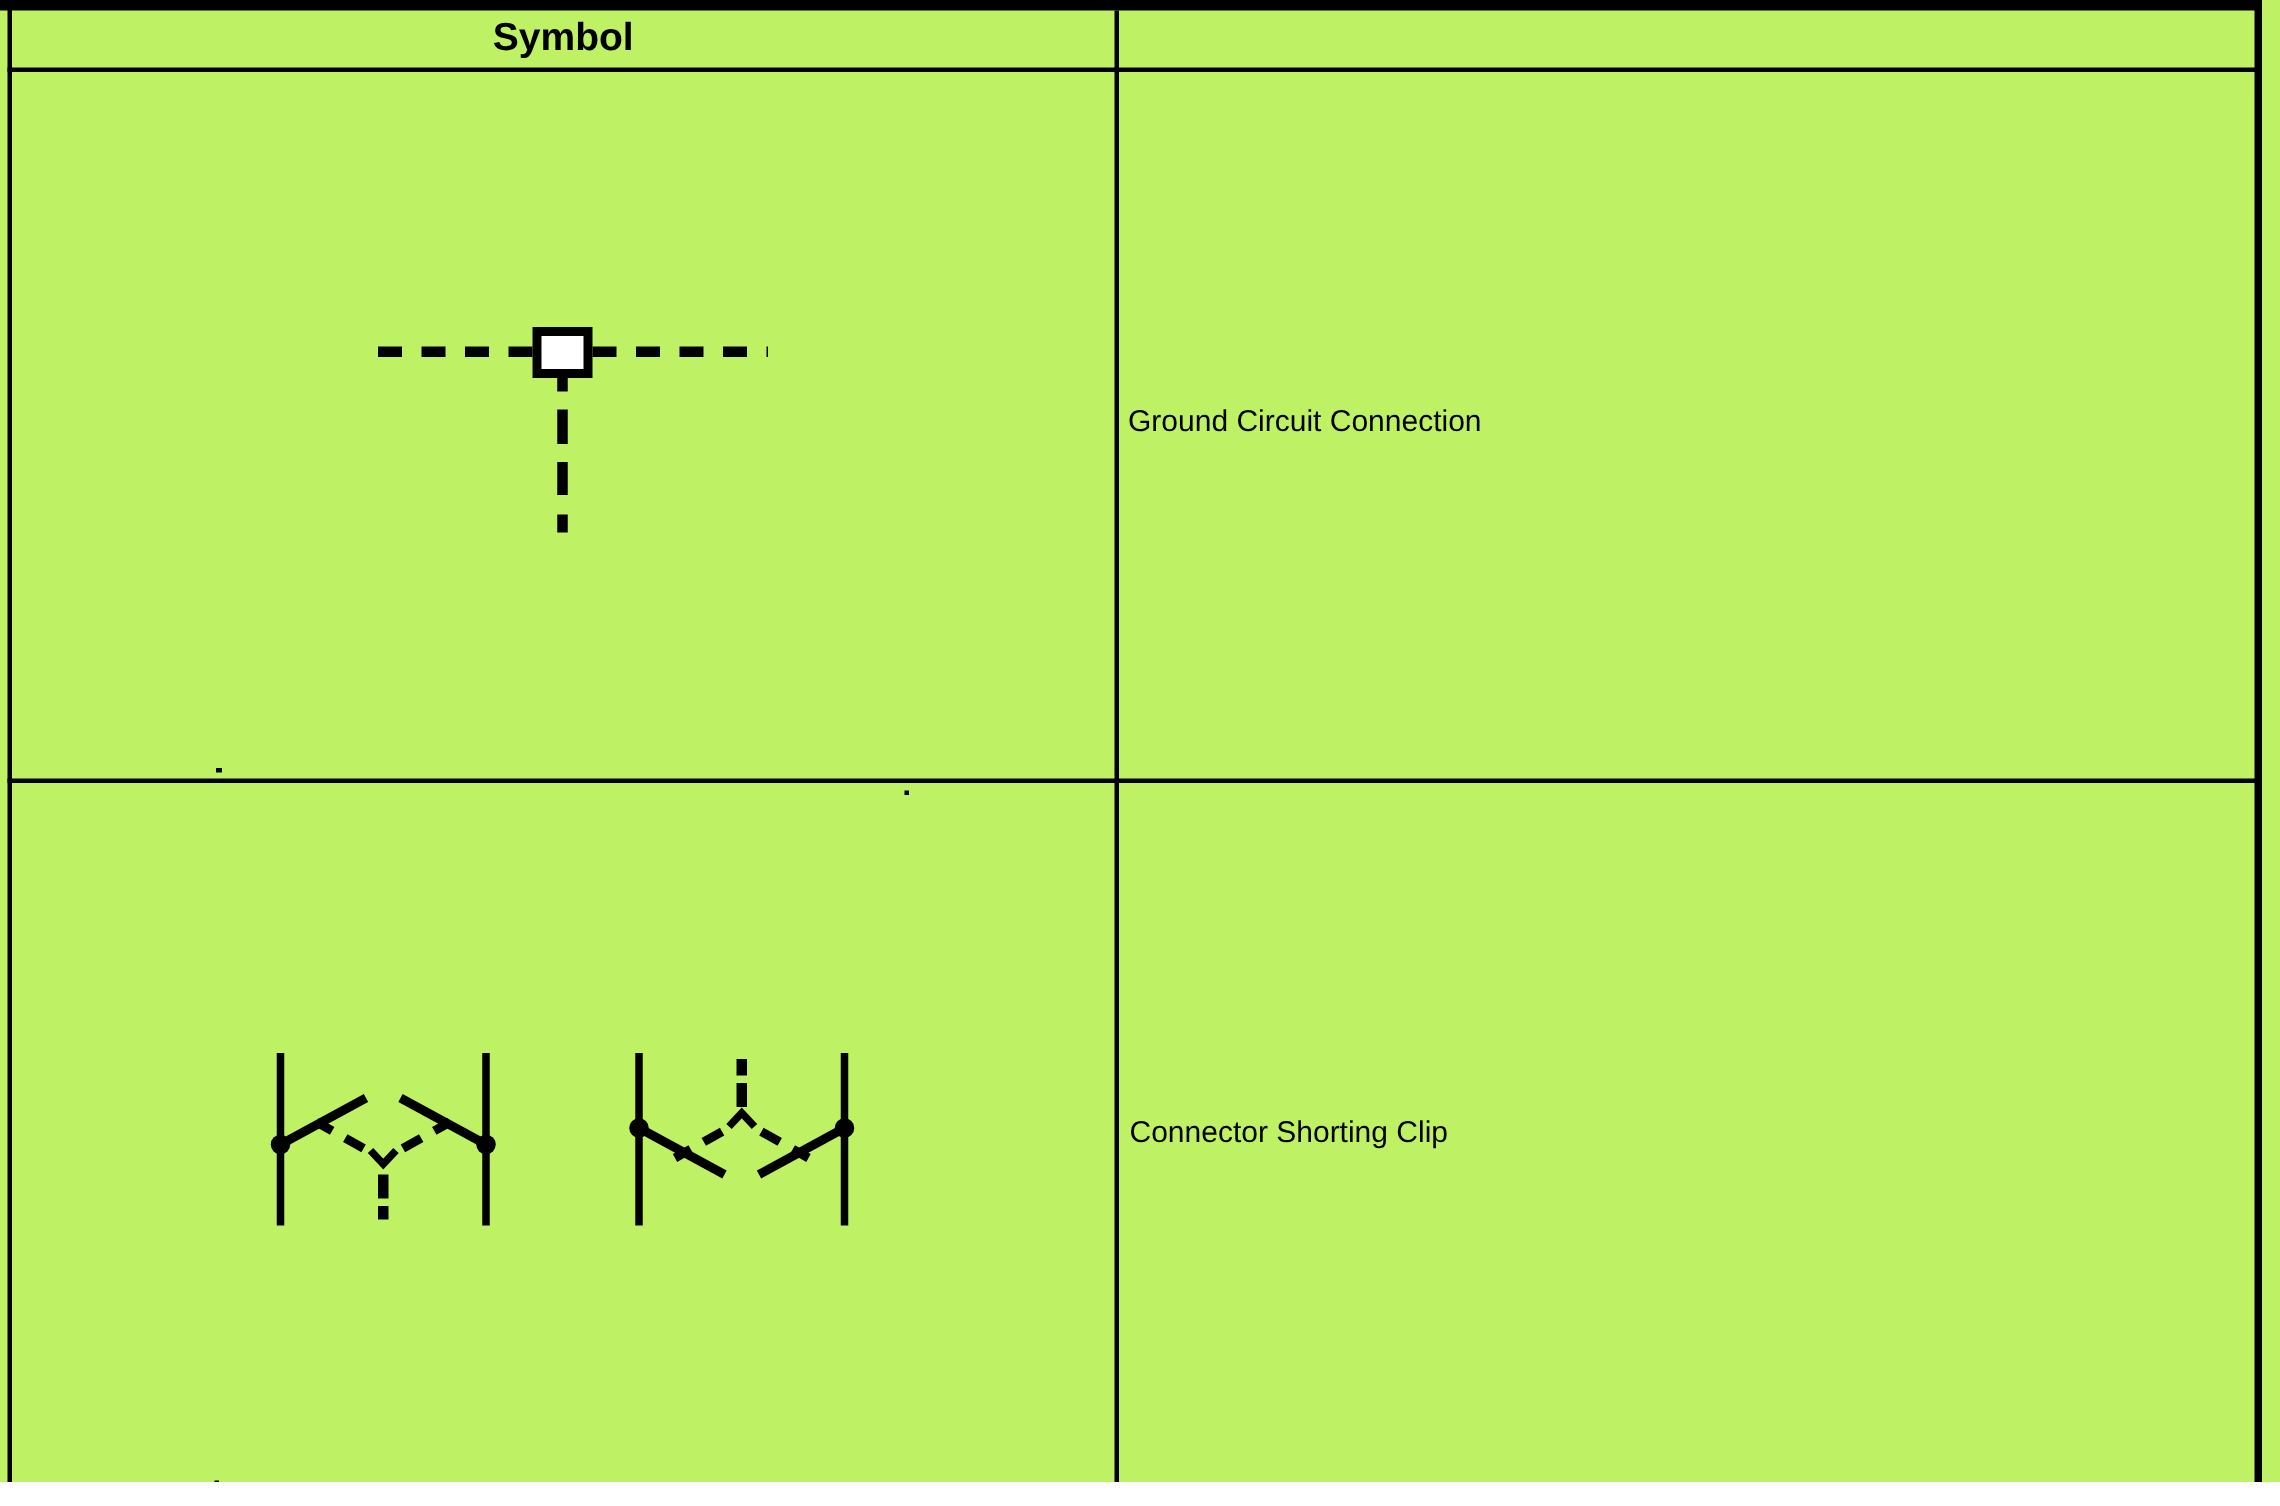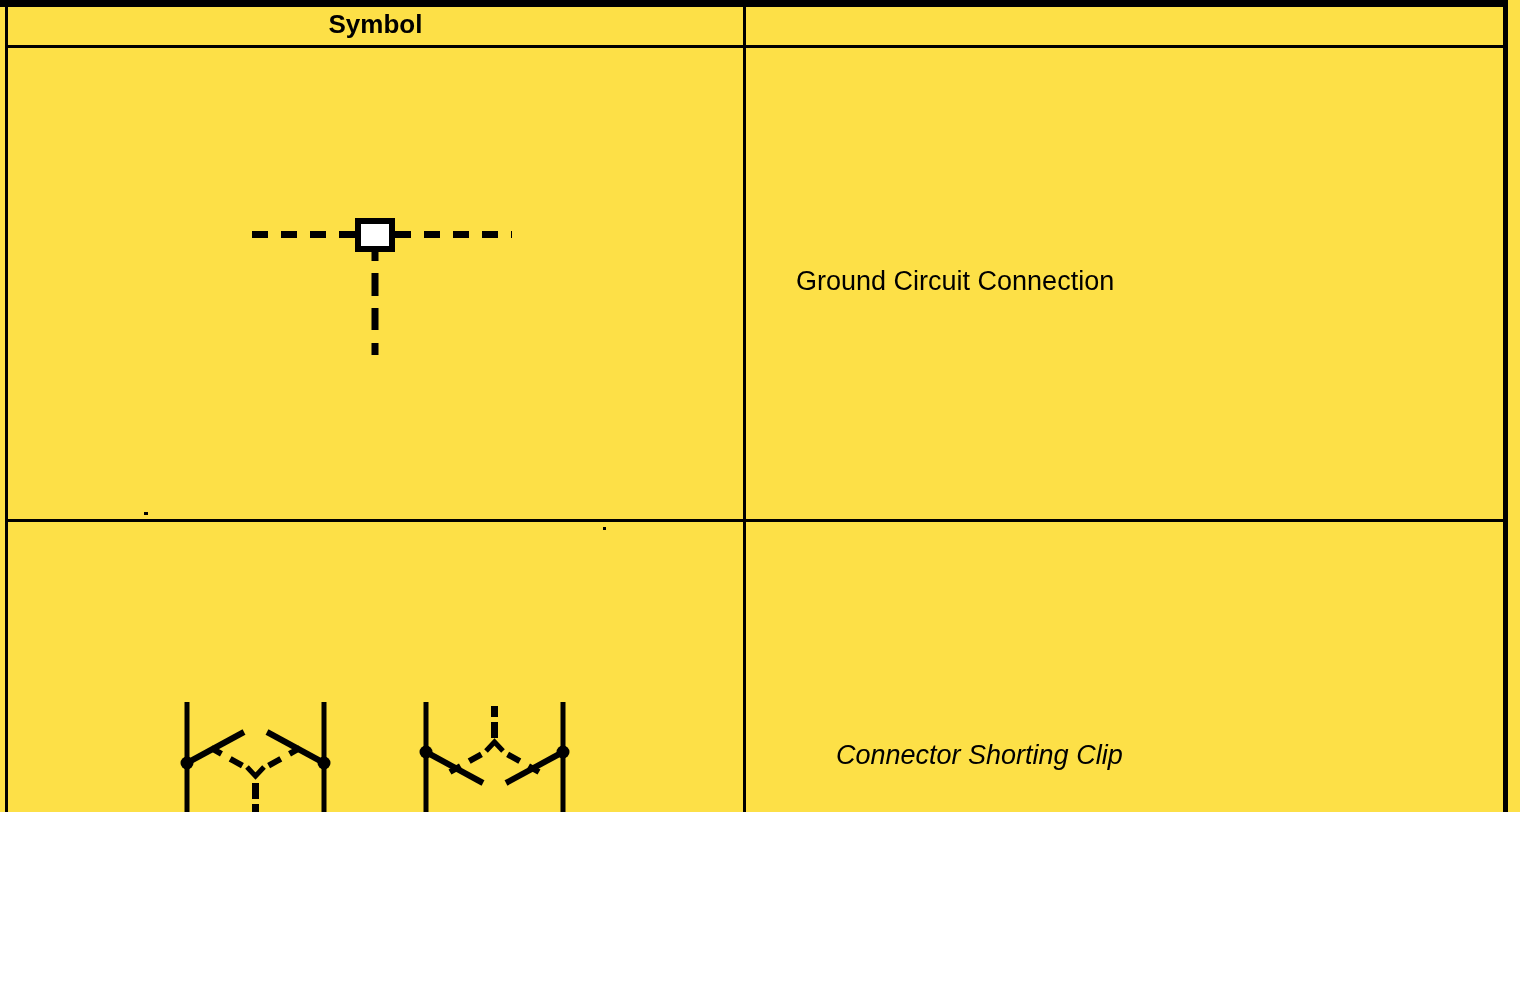--- a/index.html
+++ b/index.html
@@ -3,22 +3,22 @@
 <meta charset="utf-8">
 <style>
   html, body {
     margin: 0;
     padding: 0;
     background: #ffffff;
   }
   .page {
     position: relative;
     width: 1520px;
-    height: 812px;
-    background: #fde047;
+    height: 988px;
+    background: #bef264;
     color: #000000;
     font-family: "Liberation Sans", sans-serif;
     overflow: hidden;
   }
   .gfx {
     position: absolute;
     left: 0;
     top: 0;
   }
   .hdr {
@@ -27,27 +27,26 @@
     font-weight: bold;
     font-size: 26px;
     line-height: 30px;
     text-align: center;
     white-space: nowrap;
   }
   .hdr.c1 { left: 8px;   width: 735px; }
   .hdr.c2 { left: 746px; width: 757px; }
   .desc {
     position: absolute;
-    font-size: 27px;
+    font-size: 20px;
     line-height: 31px;
     white-space: nowrap;
-    margin-left: 44px;
   }
   .desc.d1 { left: 752px; top: 266px; }
-  .desc.d2 { left: 792px; top: 740px; font-style: italic; }
+  .desc.d2 { left: 753px; top: 740px; }
 </style>
 </head>
 <body>
 
 <div class="page">
 
   <svg class="gfx" width="1520" height="1004" viewBox="0 0 1520 1004" xmlns="http://www.w3.org/2000/svg">
 
     <g fill="#000000" stroke="none">
       <rect x="0" y="0" width="1508" height="7"></rect>

